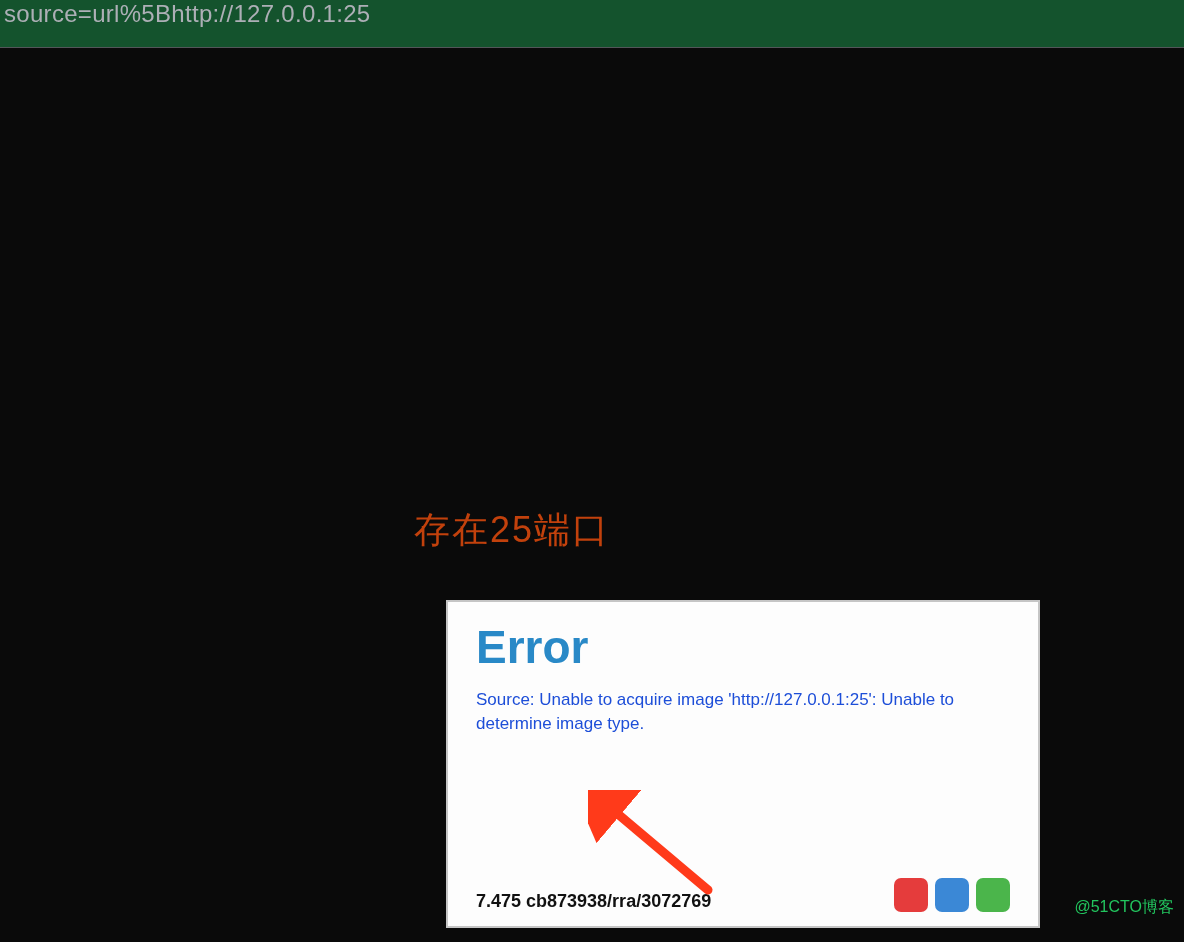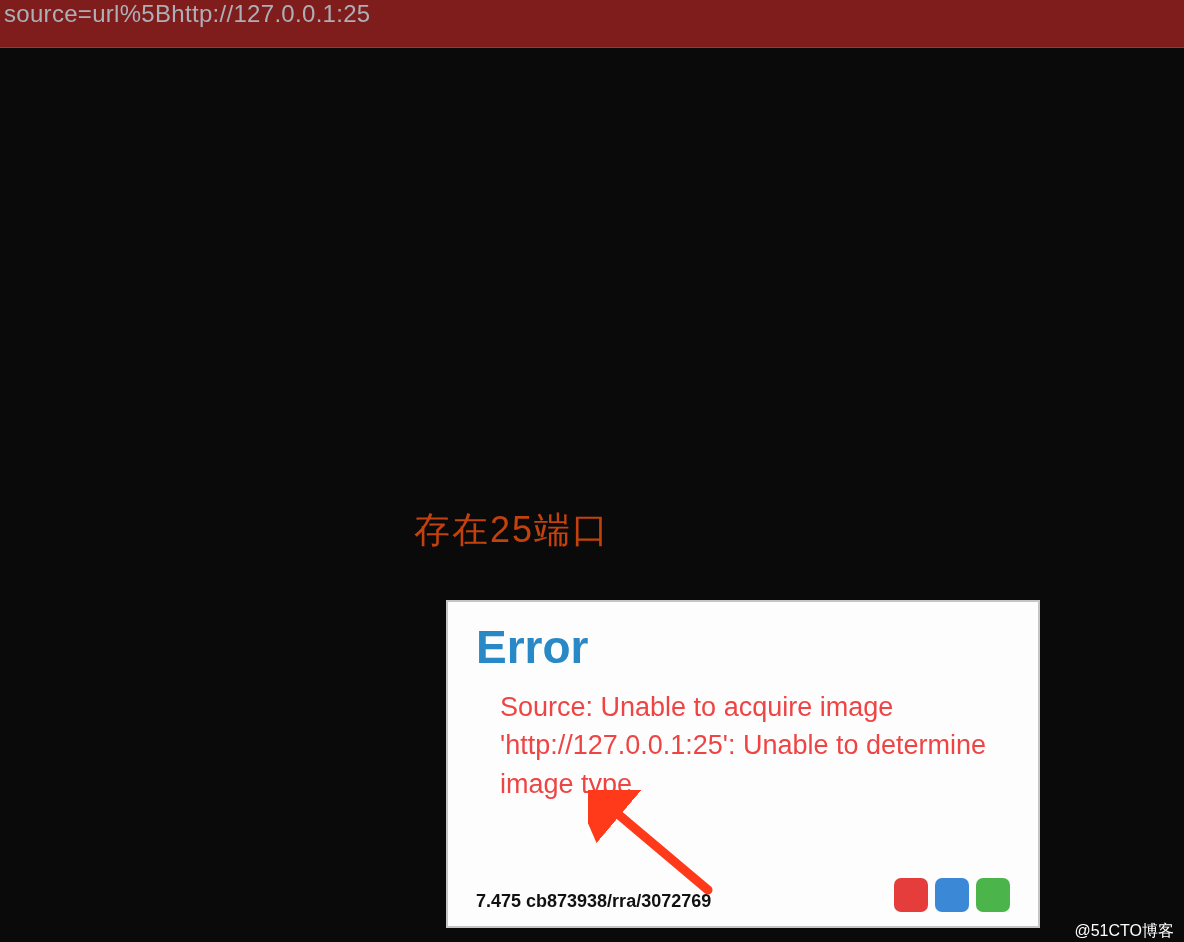--- a/index.html
+++ b/index.html
@@ -13,21 +13,21 @@
       height: 942px;
       background: #0a0a0a;
       font-family: -apple-system, BlinkMacSystemFont, "Segoe UI", Arial, sans-serif;
       overflow: hidden;
       position: relative;
     }
     
     .url-bar {
       width: 100%;
       height: 48px;
-      background: #7f1d1d;
+      background: #14532d;
       border-bottom: 1px solid #535659;
       display: flex;
       align-items: flex-start;
       padding: 0 4px;
     }
     
     .url-text {
       color: #adafb6;
       font-size: 24px;
       line-height: 28px;
@@ -69,26 +69,25 @@
     .error-title {
       color: #2989c7;
       font-size: 46px;
       font-weight: bold;
       font-family: Verdana, Arial, sans-serif;
       margin-bottom: 18px;
       line-height: 1;
     }
     
     .error-message {
-      color: #ef4444;
-      font-size: 27px;
+      color: #1d4ed8;
+      font-size: 17px;
       line-height: 1.42;
       font-family: Verdana, Arial, sans-serif;
       max-width: 520px;
-      margin-left: 24px;
     }
     
     .error-footer {
       margin-top: auto;
       display: flex;
       justify-content: space-between;
       align-items: flex-end;
       width: 100%;
       gap: 24px;
     }
@@ -118,22 +117,22 @@
     .arrow {
       position: absolute;
       left: 588px;
       top: 742px;
       pointer-events: none;
     }
     
     .watermark {
       position: absolute;
       right: 10px;
-      bottom: 0;
-      color: #ffffff;
+      bottom: 24px;
+      color: #22c55e;
       font-size: 16px;
       font-family: "PingFang SC", "Microsoft YaHei", sans-serif;
     }
   </style>
 </head>
 <body>
 
 <div class="url-bar">
   <span class="url-text">source=url%5Bhttp://127.0.0.1:25</span>
 </div>

